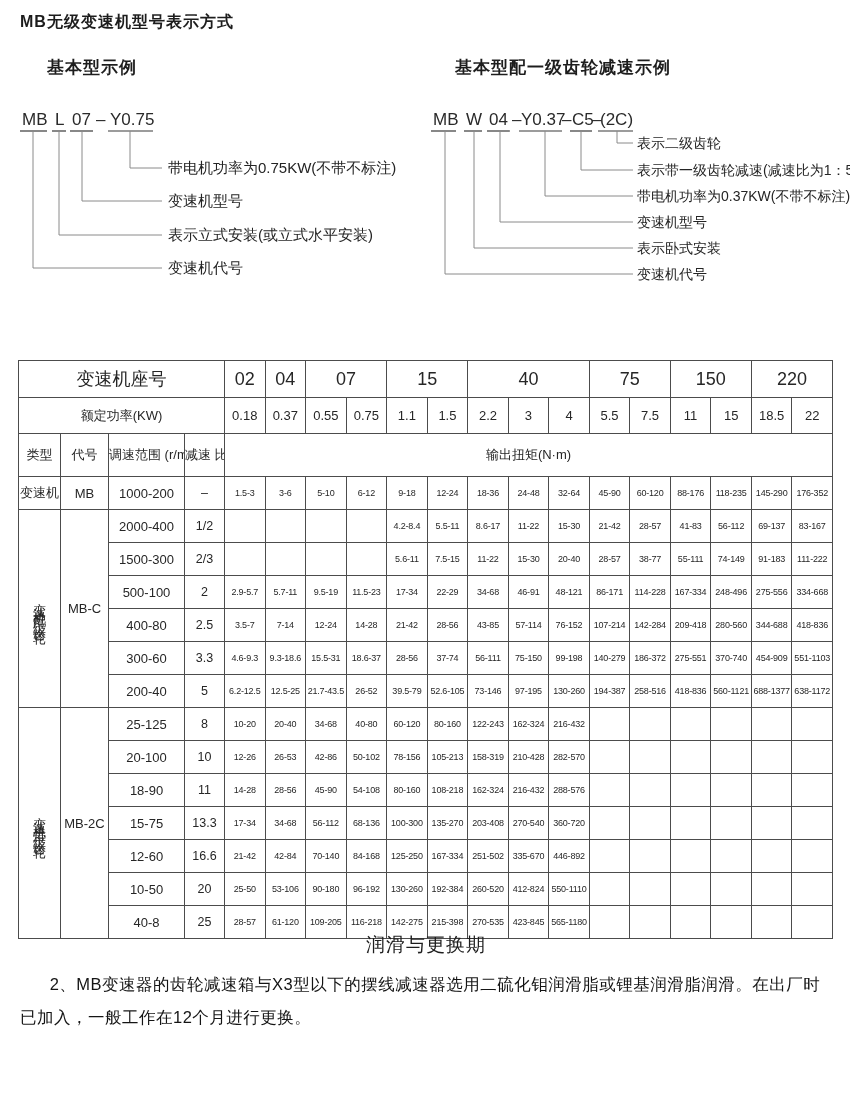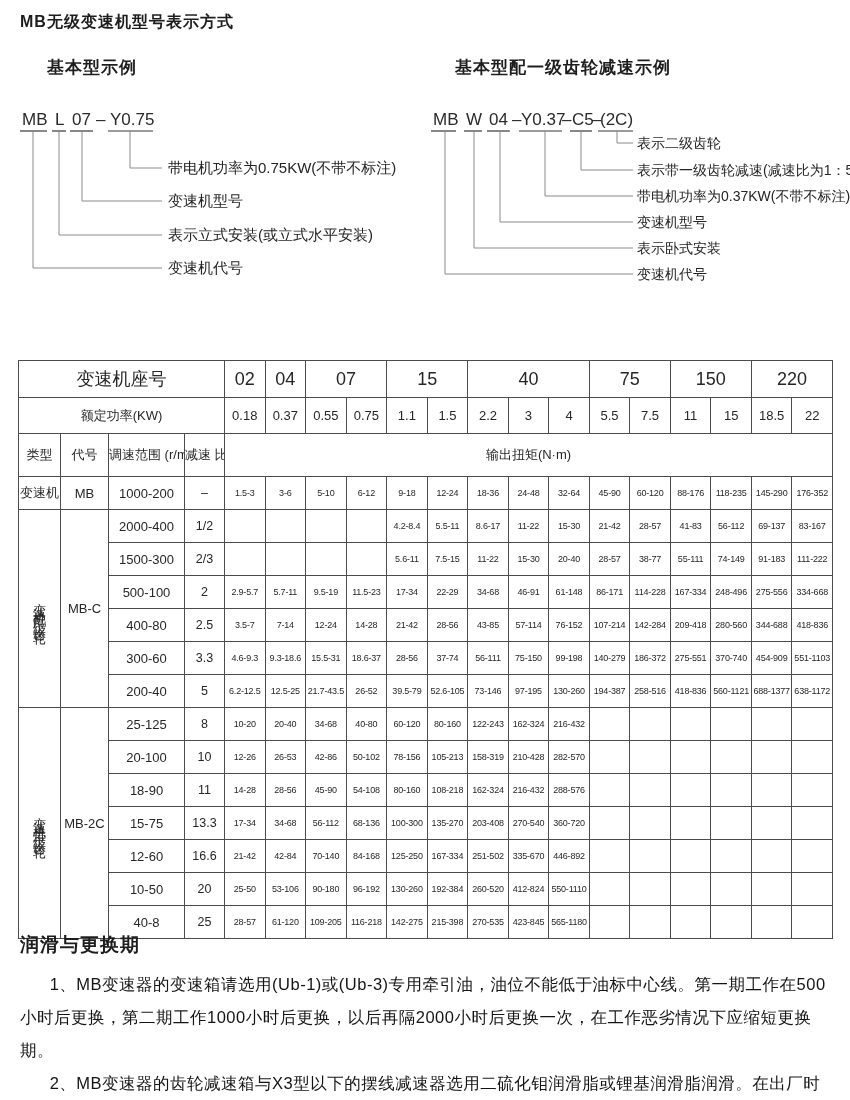--- a/index.html
+++ b/index.html
@@ -37,21 +37,21 @@
   .range-cell{font-size:13px;}
   .ratio-cell{font-size:12.5px;}
   .value-cell{font-size:9px;letter-spacing:-0.2px;}
   .type-cell{font-size:13px;}
   .code-cell{font-size:13px;}
   .vtext{
     writing-mode:vertical-lr;text-orientation:upright;
     margin:0 auto;letter-spacing:4px;font-size:13px;line-height:1;
   }
   .notes{position:absolute;left:20px;top:932px;width:812px;}
-  .notes-heading{font-size:19px;font-weight:bold;margin:0 0 10px 0;letter-spacing:1px;}
+  .notes-heading{font-size:19px;font-weight:normal;margin:0 0 10px 0;letter-spacing:1px;text-align:center;}
   .notes p{font-size:16.5px;line-height:33px;margin:0;text-indent:1.8em;color:#141414;letter-spacing:0.5px;}
 </style>
 </head>
 <body>
 
 <div class="page">
 
   <div class="main-title">MB无级变速机型号表示方式</div>
 
   <div class="sub-title sub-left">基本型示例</div>
@@ -238,21 +238,21 @@
           <td class="range-cell">500-100</td>
           <td class="ratio-cell">2</td>
           <td class="value-cell">2.9-5.7</td>
           <td class="value-cell">5.7-11</td>
           <td class="value-cell">9.5-19</td>
           <td class="value-cell">11.5-23</td>
           <td class="value-cell">17-34</td>
           <td class="value-cell">22-29</td>
           <td class="value-cell">34-68</td>
           <td class="value-cell">46-91</td>
-          <td class="value-cell">61-148</td>
+          <td class="value-cell">48-121</td>
           <td class="value-cell">86-171</td>
           <td class="value-cell">114-228</td>
           <td class="value-cell">167-334</td>
           <td class="value-cell">248-496</td>
           <td class="value-cell">275-556</td>
           <td class="value-cell">334-668</td>
         </tr>
         <tr>
           <td class="range-cell">400-80</td>
           <td class="ratio-cell">2.5</td>
@@ -445,17 +445,16 @@
           <td class="value-cell"></td>
           <td class="value-cell"></td>
           <td class="value-cell"></td>
           <td class="value-cell"></td>
         </tr>
       </tbody>
     </table>
 
   <div class="notes">
     <div class="notes-heading">润滑与更换期</div>
-    <p>1、MB变速器的变速箱请选用(Ub-1)或(Ub-3)专用牵引油，油位不能低于油标中心线。第一期工作在500小时后更换，第二期工作1000小时后更换，以后再隔2000小时后更换一次，在工作恶劣情况下应缩短更换期。</p>
     <p>2、MB变速器的齿轮减速箱与X3型以下的摆线减速器选用二硫化钼润滑脂或锂基润滑脂润滑。在出厂时已加入，一般工作在12个月进行更换。</p>
   </div>
 
 </div>
 
 </body></html>

